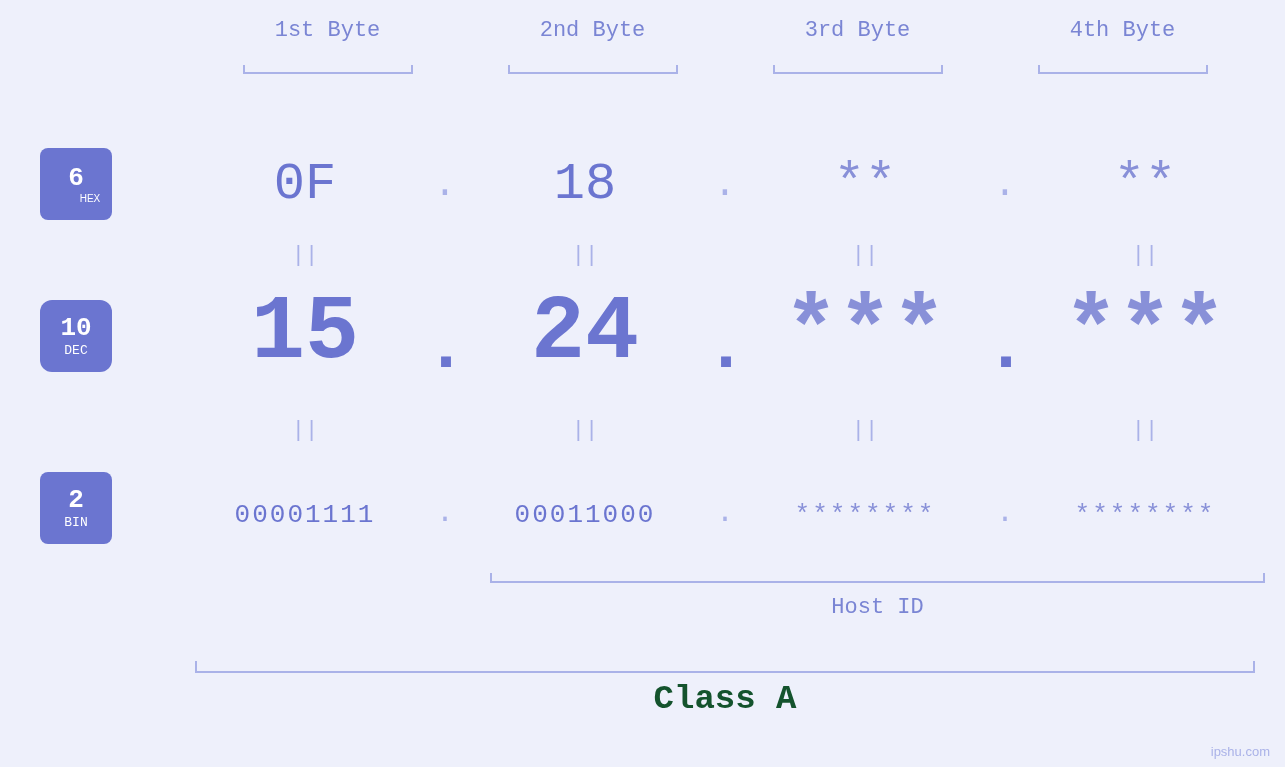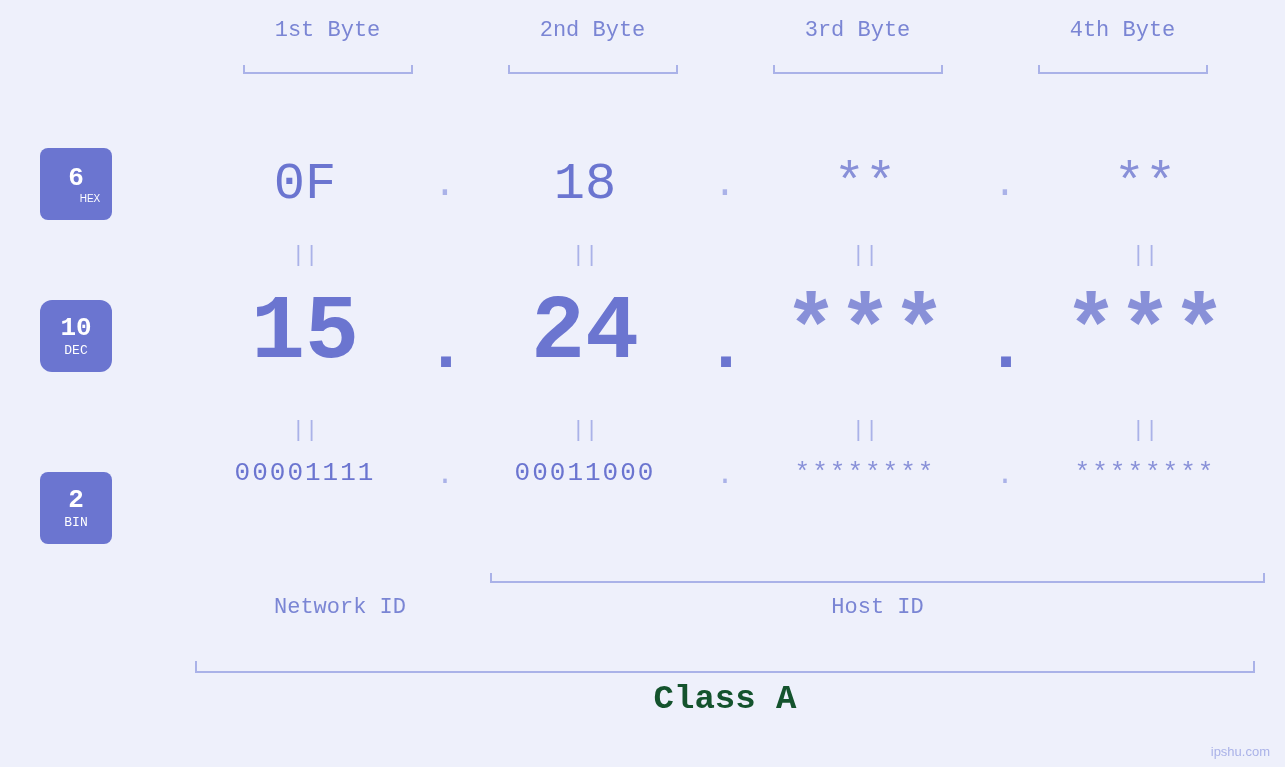--- a/index.html
+++ b/index.html
@@ -102,41 +102,40 @@
     <div style="width:200px; text-align:center; color:#aab2e8; font-size:22px; font-family:'Courier New',monospace;">||</div>
     <div style="width:40px;"></div>
     <div style="width:200px; text-align:center; color:#aab2e8; font-size:22px; font-family:'Courier New',monospace;">||</div>
   </div>
 
   <div style="position:absolute; top:472px; left:40px; background:#6b75d0; color:white; width:72px; height:72px; border-radius:8px; display:flex; flex-direction:column; align-items:center; justify-content:center;">
     <span style="font-size:26px; font-weight:bold; font-family:'Courier New',monospace; line-height:1.1;">2</span>
     <span style="font-size:13px; font-family:'Courier New',monospace;">BIN</span>
   </div>
 
-  <div style="position:absolute; top:458px; left:195px; right:30px; display:flex; align-items:flex-start; justify-content:space-around; height:72px;">
+  <div style="position:absolute; top:458px; left:195px; right:30px; display:flex; align-items:flex-end; justify-content:space-around; height:72px;">
     <div style="width:200px; text-align:center; color:#6b75d0; font-size:26px; font-family:'Courier New',monospace; letter-spacing:2px;">00001111</div>
     <div style="color:#aab2e8; font-size:30px; font-family:'Courier New',monospace; width:40px; text-align:center;">.</div>
     <div style="width:200px; text-align:center; color:#6b75d0; font-size:26px; font-family:'Courier New',monospace; letter-spacing:2px;">00011000</div>
     <div style="color:#aab2e8; font-size:30px; font-family:'Courier New',monospace; width:40px; text-align:center;">.</div>
     <div style="width:200px; text-align:center; color:#8890d8; font-size:26px; font-family:'Courier New',monospace; letter-spacing:2px;">********</div>
     <div style="color:#aab2e8; font-size:30px; font-family:'Courier New',monospace; width:40px; text-align:center;">.</div>
     <div style="width:200px; text-align:center; color:#8890d8; font-size:26px; font-family:'Courier New',monospace; letter-spacing:2px;">********</div>
   </div>
 
   <div style="position:absolute; top:565px; left:195px; width:290px; height:20px; position:absolute;">
     
   </div>
 
   <div style="position:absolute; top:565px; left:490px; width:775px; height:20px;">
     <div style="position:absolute; left:0; right:0; bottom:2px; height:2px; background:#aab2e8;"></div>
     <div style="position:absolute; left:0; bottom:2px; width:2px; height:10px; background:#aab2e8;"></div>
     <div style="position:absolute; right:0; bottom:2px; width:2px; height:10px; background:#aab2e8;"></div>
   </div>
 
-  <div style="position:absolute; top:595px; left:195px; width:290px; text-align:center; color:#7a85d4; font-size:22px; font-family:'Courier New',monospace;">Network ID</div>
 
   <div style="position:absolute; top:595px; left:490px; width:775px; text-align:center; color:#7a85d4; font-size:22px; font-family:'Courier New',monospace;">Host ID</div>
 
   <div style="position:absolute; top:655px; left:195px; right:30px; height:20px;">
     <div style="position:absolute; left:0; right:0; bottom:2px; height:2px; background:#aab2e8;"></div>
     <div style="position:absolute; left:0; bottom:2px; width:2px; height:12px; background:#aab2e8;"></div>
     <div style="position:absolute; right:0; bottom:2px; width:2px; height:12px; background:#aab2e8;"></div>
   </div>
 
   <div style="position:absolute; top:680px; left:195px; right:30px; text-align:center; color:#14532d; font-size:34px; font-family:'Courier New',monospace; font-weight:bold;">Class A</div>

